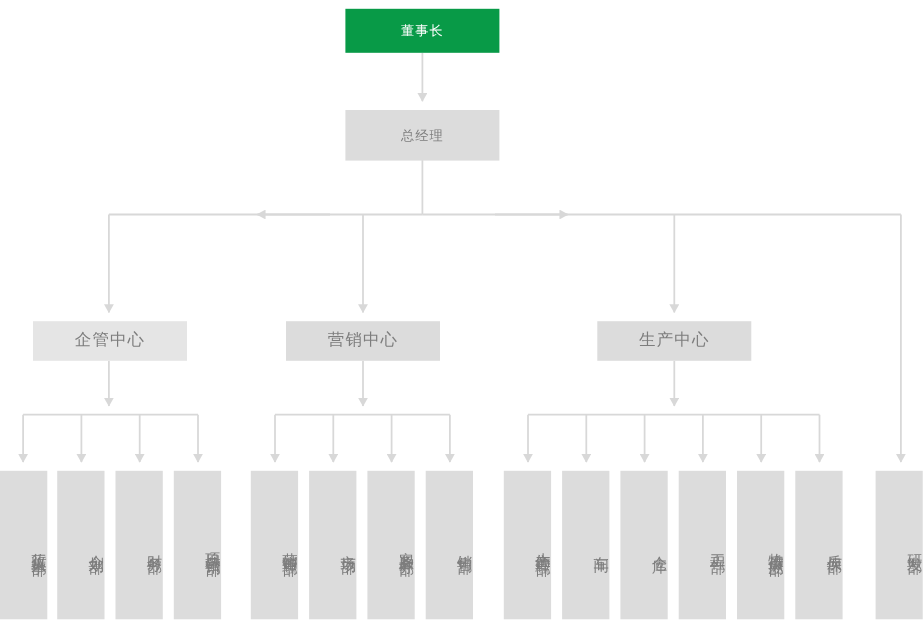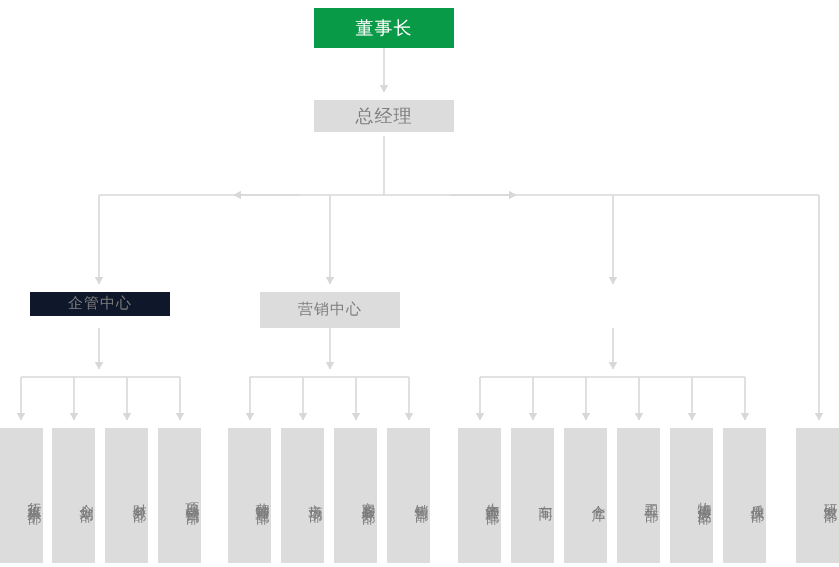--- a/index.html
+++ b/index.html
@@ -34,21 +34,21 @@
     text-align: center;
     color: #7d7d7d;
     background: #dcdcdc;
     line-height: 1.18;
   }
   .node.root {
     background: #089a47;
     color: #ffffff;
   }
   .node.tier1 {
-    font-size: 18px;
+    font-size: 12px;
     letter-spacing: 1px;
   }
   .node.tier2 {
     font-size: 15px;
     letter-spacing: 1px;
   }
   .node.leaf {
     font-size: 14px;
     writing-mode: vertical-rl;
     text-orientation: upright;
@@ -115,24 +115,25 @@
       <line x1="586" y1="377" x2="586" y2="420" marker-end="url(#ah-down)"></line>
       <line x1="639" y1="377" x2="639" y2="420" marker-end="url(#ah-down)"></line>
       <line x1="692" y1="377" x2="692" y2="420" marker-end="url(#ah-down)"></line>
       <line x1="745" y1="377" x2="745" y2="420" marker-end="url(#ah-down)"></line>
 
     </g>
   </svg>
 
   <div class="node root tier1" style="left: 314px; top: 8px; width: 140px; height: 40px; background: rgb(8, 154, 71); color: rgb(255, 255, 255);">董事长</div>
 
-  <div class="node tier1" style="left: 314px; top: 100px; width: 140px; height: 32px; background: rgb(220, 220, 220); color: rgb(125, 125, 125);">总经理</div>
+  <div class="node tier1" style="left: 314px; top: 100px; width: 140px; height: 46px; background: rgb(220, 220, 220); color: rgb(125, 125, 125);">总经理</div>
 
-  <div class="node tier2" style="left: 30px; top: 292px; width: 140px; height: 24px; background: #0f172a; color: rgb(125, 125, 125);">企管中心</div>
+  <div class="node tier2" style="left: 30px; top: 292px; width: 140px; height: 36px; background: #e5e5e5; color: rgb(125, 125, 125);">企管中心</div>
   <div class="node tier2" style="left: 260px; top: 292px; width: 140px; height: 36px; background: rgb(220, 220, 220); color: rgb(125, 125, 125); text-align: right;">营销中心</div>
+  <div class="node tier2" style="left: 543px; top: 292px; width: 140px; height: 36px; background: rgb(220, 220, 220); color: rgb(125, 125, 125);">生产中心</div>
 
   <div class="node leaf" style="left: 0px; top: 428px; width: 43px; height: 135px; background: rgb(220, 220, 220); color: rgb(125, 125, 125);">行政人事部</div>
   <div class="node leaf" style="left: 52px; top: 428px; width: 43px; height: 135px; background: rgb(220, 220, 220); color: rgb(125, 125, 125);">企划部</div>
   <div class="node leaf" style="left: 105px; top: 428px; width: 43px; height: 135px; background: rgb(220, 220, 220); color: rgb(125, 125, 125);">财务部</div>
   <div class="node leaf" style="left: 158px; top: 428px; width: 43px; height: 135px; background: rgb(220, 220, 220); color: rgb(125, 125, 125);">项目营销部</div>
 
   <div class="node leaf" style="left: 228px; top: 428px; width: 43px; height: 135px; background: rgb(220, 220, 220); color: rgb(125, 125, 125);">营销管理部</div>
   <div class="node leaf" style="left: 281px; top: 428px; width: 43px; height: 135px; background: rgb(220, 220, 220); color: rgb(125, 125, 125);">市场部</div>
   <div class="node leaf" style="left: 334px; top: 428px; width: 43px; height: 135px; background: rgb(220, 220, 220); color: rgb(125, 125, 125);">客户服务部</div>
   <div class="node leaf" style="left: 387px; top: 428px; width: 43px; height: 135px; background: rgb(220, 220, 220); color: rgb(125, 125, 125);">销售部</div>

